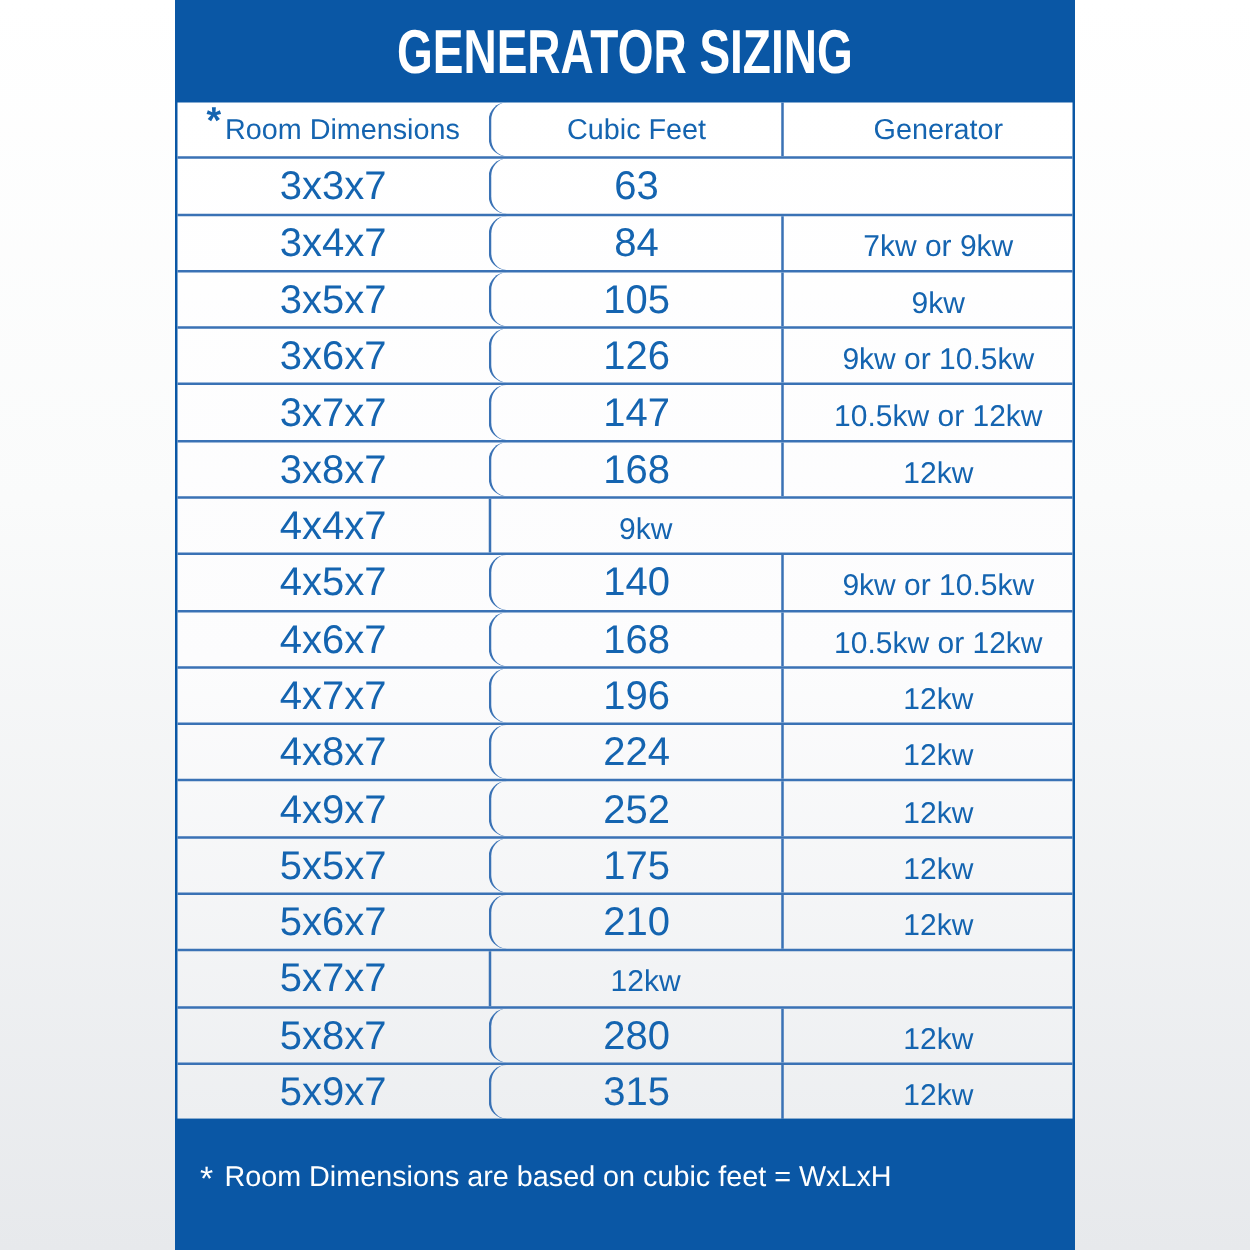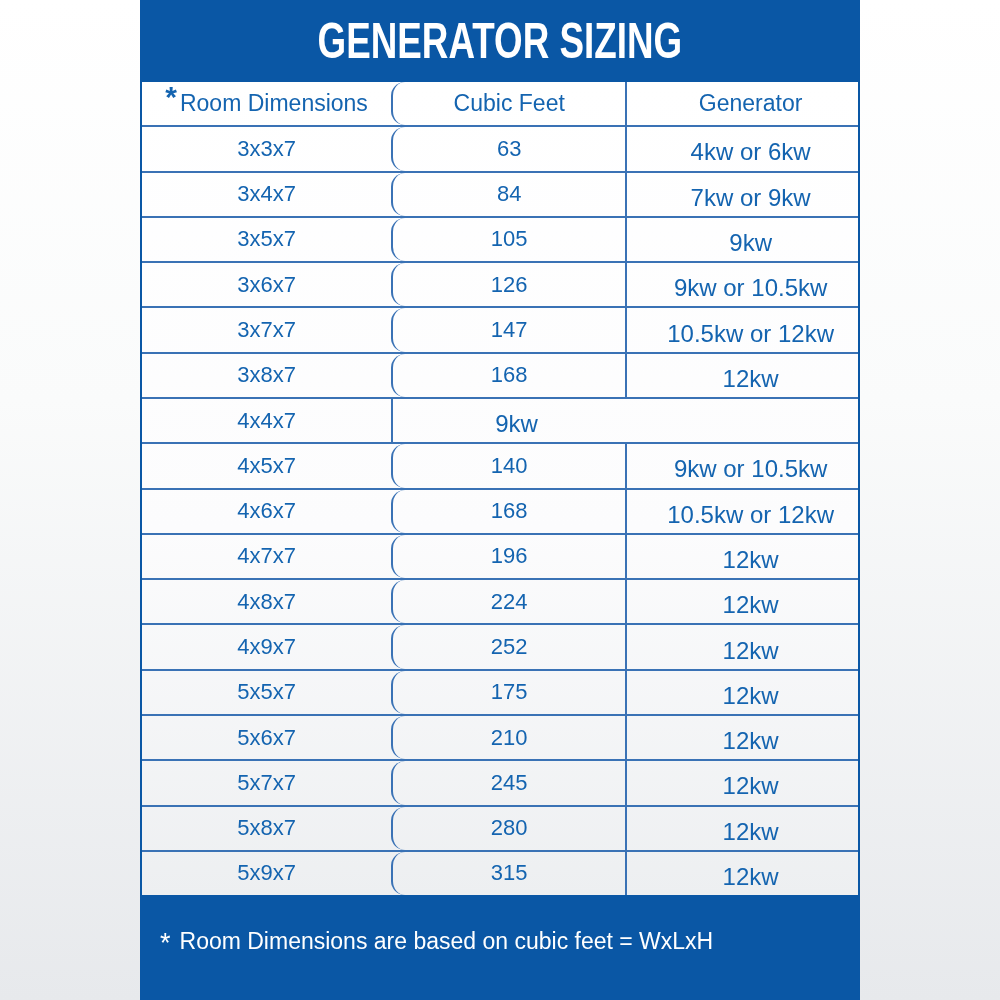--- a/index.html
+++ b/index.html
@@ -46,21 +46,21 @@
   }
   .row {
     flex: 1;
     display: flex;
     border-bottom: 2px solid var(--grid-line-blue);
   }
   .row:last-child { border-bottom: none; }
   .cell {
     display: flex; align-items: center; justify-content: center;
     color: var(--text-blue);
-    font-size: 22px;
+    font-size: 32px;
     overflow: hidden;
   }
   .cell + .cell { border-left: 2px solid var(--grid-line-blue); }
   .c1 { width: 34.8%; }
   .c2 { width: 32.7%; border-radius: 14px; }
   .c3 { width: 32.5%; padding-top: 7px; font-size: 24px; padding-left: 16px; }
   .header-row .cell { font-size: 23px; }
   .header-row .c3 { padding-top: 0; }
   .sup-asterisk {
     font-weight: bold;
@@ -103,21 +103,20 @@
         <span class="sup-asterisk">*</span>
         <span>Room Dimensions</span>
       </div>
       <div class="cell c2">Cubic Feet</div>
       <div class="cell c3">Generator</div>
     </div>
 
       <div class="row">
         <div class="cell c1">3x3x7</div>
         <div class="cell c2">63</div>
-        <div class="cell c3">4kw or 6kw</div>
       </div>
 
       <div class="row">
         <div class="cell c1">3x4x7</div>
         <div class="cell c2">84</div>
         <div class="cell c3">7kw or 9kw</div>
       </div>
 
       <div class="row">
         <div class="cell c1">3x5x7</div>
@@ -185,21 +184,20 @@
       </div>
 
       <div class="row">
         <div class="cell c1">5x6x7</div>
         <div class="cell c2">210</div>
         <div class="cell c3">12kw</div>
       </div>
 
       <div class="row">
         <div class="cell c1">5x7x7</div>
-        <div class="cell c2">245</div>
         <div class="cell c3">12kw</div>
       </div>
 
       <div class="row">
         <div class="cell c1">5x8x7</div>
         <div class="cell c2">280</div>
         <div class="cell c3">12kw</div>
       </div>
 
       <div class="row">

